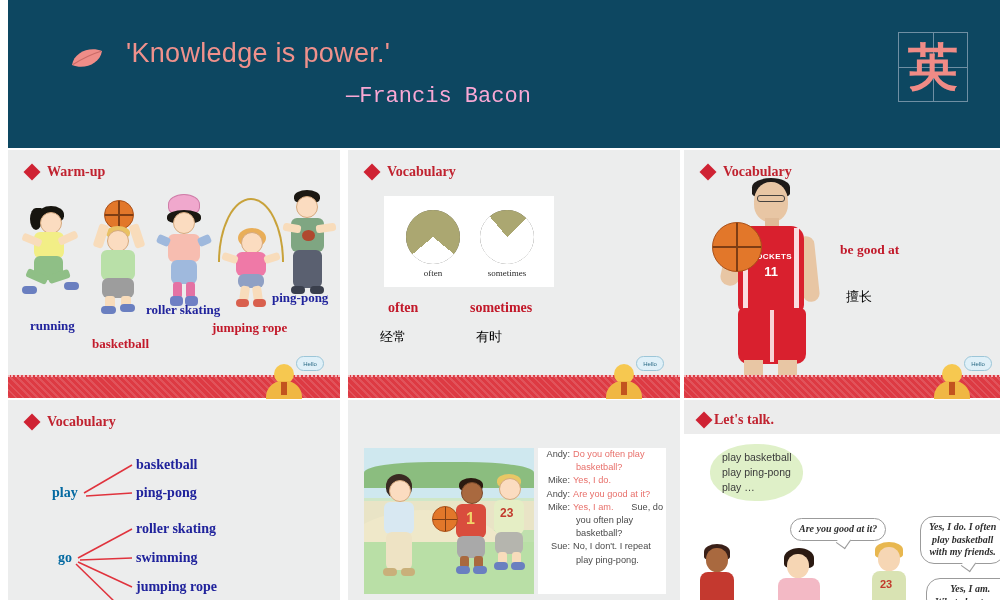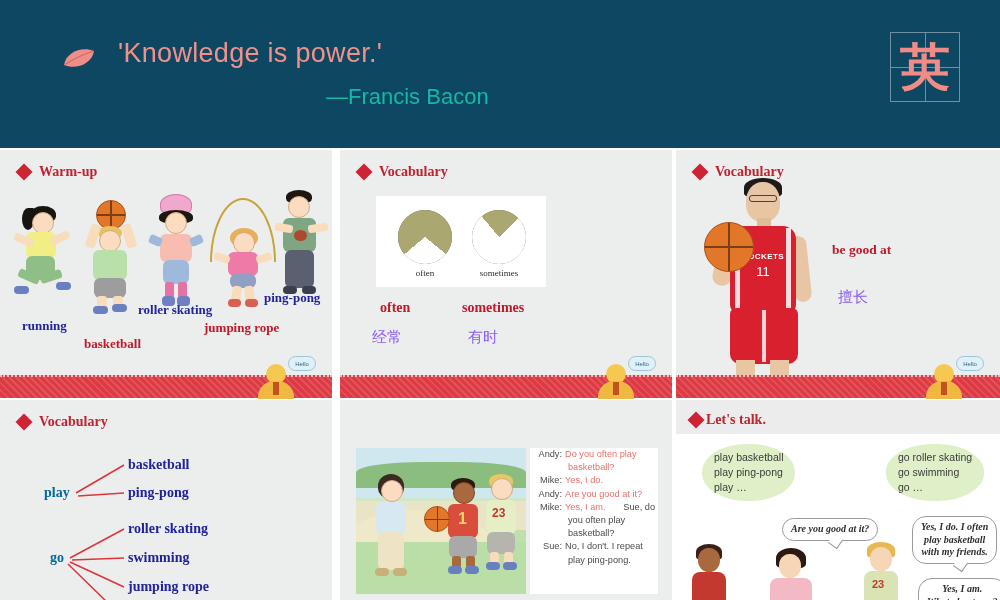--- a/index.html
+++ b/index.html
@@ -2,40 +2,40 @@
 <html><head>
 <meta charset="utf-8">
 <style>
   * { box-sizing: border-box; margin: 0; padding: 0; }
   html, body {
     width: 1000px; height: 600px;
     background: #ffffff;
     font-family: "Liberation Serif", serif;
     overflow: hidden;
   }
-  #stage { position: relative; width: 872px; height: 600px; background:#fff; }
+  #stage { position: relative; width: 872px; height: 600px; background:#fff;margin-left:8px; }
 
   
   .banner {
     position: absolute; left:0; top:0; width:1000px; height:148px;
     background:#0d4761;
   }
   .leaf-icon {
     position:absolute; left:62px; top:48px; width:34px; height:20px;
   }
   .quote-main {
     position:absolute; left:118px; top:38px;
     font-family:"Liberation Sans", sans-serif;
     font-size:27px; color:#f0918c; letter-spacing:.3px;
     white-space:nowrap;
   }
   .quote-attr {
-    position:absolute; left:326px; top:84px;
-    font-family:Liberation Sans, sans-serif;
-    font-size:22px; color:#14b8a6; white-space:nowrap;
+    position:absolute; left:338px; top:84px;
+    font-family:Liberation Mono, monospace;
+    font-size:22px; color:#f9a8d4; white-space:nowrap;
   }
   .seal {
     position:absolute; left:890px; top:32px; width:70px; height:70px;
     border:1px solid #6f8fa3;
     display:flex; align-items:center; justify-content:center;
   }
   .seal .grid-v, .seal .grid-h {
     position:absolute; background:#6f8fa3;
   }
   .seal .grid-v { left:50%; top:0; width:1px; height:100%; }
@@ -128,36 +128,36 @@
   .pie-cap {
     position:absolute; font-family:"Liberation Serif", serif;
     font-size:9px; color:#2b2b2b; text-align:center; white-space:nowrap;
   }
   .vocab-en {
     position:absolute; font-family:"Liberation Serif", serif;
     font-size:14px; font-weight:bold; color:#c2192a; white-space:nowrap;
   }
   .vocab-zh {
     position:absolute; font-family:Liberation Sans, sans-serif;
-    font-size:15px; color:#8b5cf6; white-space:nowrap;
+    font-size:13px; color:#000000; white-space:nowrap;
   }
 
   
   .yao { position:absolute; left:28px; top:28px; width:122px; height:200px; }
   .yao .y-head { position:absolute; left:42px; top:4px; width:34px; height:40px; border-radius:48% 48% 44% 44%; background:#e8c6a4; }
   .yao .y-hair { position:absolute; left:40px; top:0px; width:38px; height:19px; border-radius:50% 50% 18% 18%; background:#1e1a18; }
   .yao .y-glass{ position:absolute; left:45px; top:17px; width:28px; height:7px; border:1.3px solid #46423f; border-radius:3px; }
   .yao .y-neck { position:absolute; left:53px; top:40px; width:14px; height:12px; background:#e0bb98; }
   .yao .y-jersey{position:absolute; left:26px; top:48px; width:66px; height:86px; border-radius:13px 13px 7px 7px; background:#d9202e; }
   .yao .y-vstr { position:absolute; left:31px; top:50px; width:5px; height:82px; background:#fff; opacity:.85; }
   .yao .y-vstr2{ position:absolute; left:82px; top:50px; width:5px; height:82px; background:#fff; opacity:.85; }
   .yao .y-txt  { position:absolute; left:31px; top:74px; width:56px; text-align:center;
                  font-family:"Liberation Sans", sans-serif; font-size:8px; font-weight:bold; color:#fff; letter-spacing:.4px;}
   .yao .y-num  { position:absolute; left:31px; top:86px; width:56px; text-align:center;
-                 font-family:"Liberation Sans", sans-serif; font-size:13px; font-weight:normal; color:#fff;}
+                 font-family:"Liberation Sans", sans-serif; font-size:13px; font-weight:bold; color:#fff;}
   .yao .y-shorts{position:absolute; left:26px; top:130px; width:68px; height:56px; border-radius:6px 6px 10px 10px; background:#d9202e;}
   .yao .y-sstr { position:absolute; left:58px; top:132px; width:4px; height:52px; background:#fff; opacity:.8;}
   .yao .y-armL { position:absolute; left:12px; top:56px; width:19px; height:52px; border-radius:9px; background:#e8c6a4; transform:rotate(12deg);}
   .yao .y-armR { position:absolute; left:88px; top:58px; width:17px; height:66px; border-radius:9px; background:#e8c6a4; transform:rotate(-6deg);}
   .yao .y-ball { left:0px; top:44px; width:50px; height:50px; }
   .yao .y-legL { position:absolute; left:32px; top:182px; width:19px; height:20px; background:#e8c6a4;}
   .yao .y-legR { position:absolute; left:66px; top:182px; width:19px; height:20px; background:#e8c6a4;}
 
   
   .mm-node {
@@ -498,25 +498,20 @@
       <span class="diamond"></span>
       <span class="phead-label" style="font-size:14px;">Let's talk.</span>
     </div>
 
     <div class="cloud" style="left:26px; top:44px;">
       <div>play basketball</div>
       <div>play ping-pong</div>
       <div>play …</div>
     </div>
 
-    <div class="cloud" style="left:210px; top:44px;">
-      <div>go roller skating</div>
-      <div>go swimming</div>
-      <div>go …</div>
-    </div>
 
 
     <div class="speech" style="left:106px; top:118px;">
       <div>Are you good at it?</div>
     </div>
 
     <div class="speech" style="left:236px; top:116px;">
       <div>Yes, I do. I often</div>
       <div>play basketball</div>
       <div>with my friends.</div>

